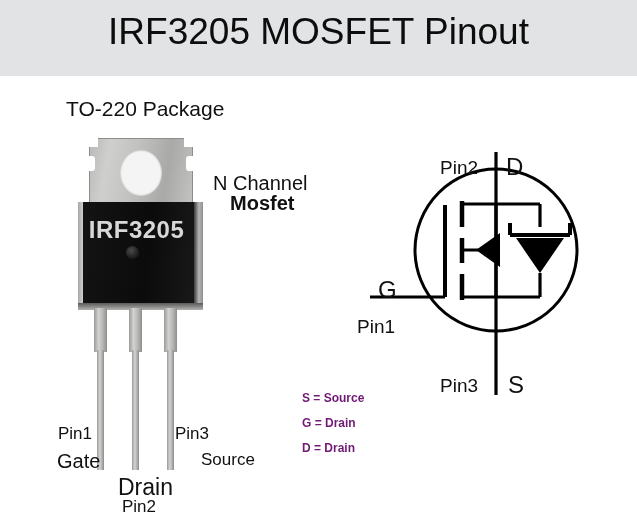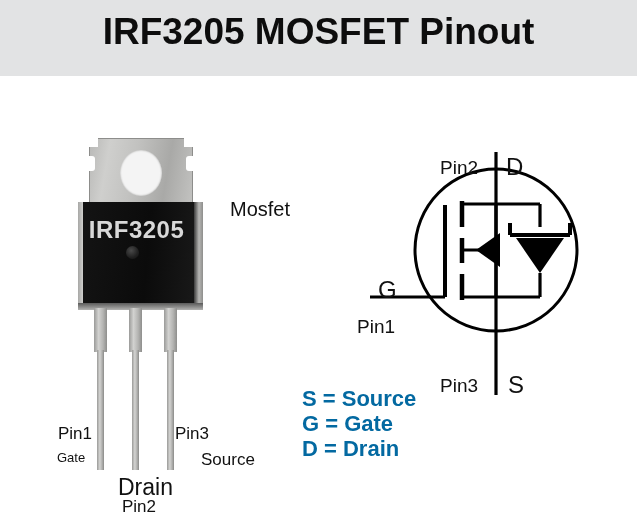--- a/index.html
+++ b/index.html
@@ -26,21 +26,21 @@
     height: 76px;
     background: #e2e3e4;
   }
   #page-title {
     position: absolute;
     left: 0;
     top: 11px;
     width: 637px;
     text-align: center;
     font-size: 37px;
-    font-weight: 700;
+    font-weight: 400;
     letter-spacing: 0px;
     color: #0d0d0d;
     white-space: nowrap;
   }
 
   
   .txt {
     position: absolute;
     white-space: nowrap;
     color: #111111;
@@ -48,21 +48,21 @@
   }
 
   #pkg-caption {
     left: 66px;
     top: 97px;
     font-size: 21px;
     font-weight: 400;
   }
 
   #nch-line1 { left: 213px; top: 172px; font-size: 20px; font-weight: 400; }
-  #nch-line2 { left: 230px; top: 198px; font-size: 20px; font-weight: 400; }
+  #nch-line2 { left: 230px; top: 192px; font-size: 20px; font-weight: 700; }
 
   
   #to220 {
     position: absolute;
     left: 70px;
     top: 130px;
     width: 140px;
     height: 350px;
   }
   #tab-metal {
@@ -180,21 +180,21 @@
   }
   #pin1-wide { left: 24px; }
   #pin2-wide { left: 59px; }
   #pin3-wide { left: 94px; }
   #pin1-thin { left: 27px; }
   #pin2-thin { left: 62px; }
   #pin3-thin { left: 97px; }
 
   
   #lbl-pin1 { left: 58px;  top: 424px; font-size: 17px; }
-  #lbl-gate { left: 57px;  top: 450px; font-size: 13px; }
+  #lbl-gate { left: 57px;  top: 450px; font-size: 20px; }
   #lbl-pin3 { left: 175px; top: 424px; font-size: 17px; }
   #lbl-source{ left: 173px; top: 450px; font-size: 17px; margin-left: 28px; }
   #lbl-drain { left: 118px; top: 474px; font-size: 23px; }
   #lbl-pin2b { left: 122px; top: 497px; font-size: 17px; }
 
   
   #symbol {
     position: absolute;
     left: 340px;
     top: 145px;
@@ -209,36 +209,38 @@
   #lbl-sym-g    { left: 378px; top: 276px; font-size: 24px; }
   #lbl-sym-pin1 { left: 357px; top: 316px; font-size: 19px; }
   #lbl-sym-pin3 { left: 440px; top: 375px; font-size: 19px; }
   #lbl-sym-s    { left: 508px; top: 371px; font-size: 24px; }
 
   
   #legend {
     position: absolute;
     left: 302px;
     top: 386px;
-    font-size: 22px;
+    font-size: 12px;
     line-height: 25px;
     font-weight: 700;
-    color: #0369a1;
+    color: #701a75;
   }
   #legend div { white-space: nowrap; }
 </style>
 </head>
 <body>
 
 <div id="page">
 
   <div id="header-band"></div>
   <div id="page-title">IRF3205 MOSFET Pinout</div>
 
-
+  <div class="txt" id="pkg-caption">TO-220 Package</div>
+
+  <div class="txt" id="nch-line1">N Channel</div>
   <div class="txt" id="nch-line2">Mosfet</div>
 
   <div id="to220">
     <div id="tab-metal"></div>
     <div class="tab-corner" id="tab-corner-left"></div>
     <div class="tab-corner" id="tab-corner-right"></div>
     <div class="tab-notch" id="tab-notch-left"></div>
     <div class="tab-notch" id="tab-notch-right"></div>
     <div id="tab-hole"></div>
 
@@ -304,17 +306,17 @@
 
   <div class="txt" id="lbl-sym-pin2">Pin2</div>
   <div class="txt" id="lbl-sym-d">D</div>
   <div class="txt" id="lbl-sym-g">G</div>
   <div class="txt" id="lbl-sym-pin1">Pin1</div>
   <div class="txt" id="lbl-sym-pin3">Pin3</div>
   <div class="txt" id="lbl-sym-s">S</div>
 
   <div id="legend">
     <div>S = Source</div>
-    <div>G = Gate</div>
+    <div>G = Drain</div>
     <div>D = Drain</div>
   </div>
 
 </div>
 
 </body></html>

